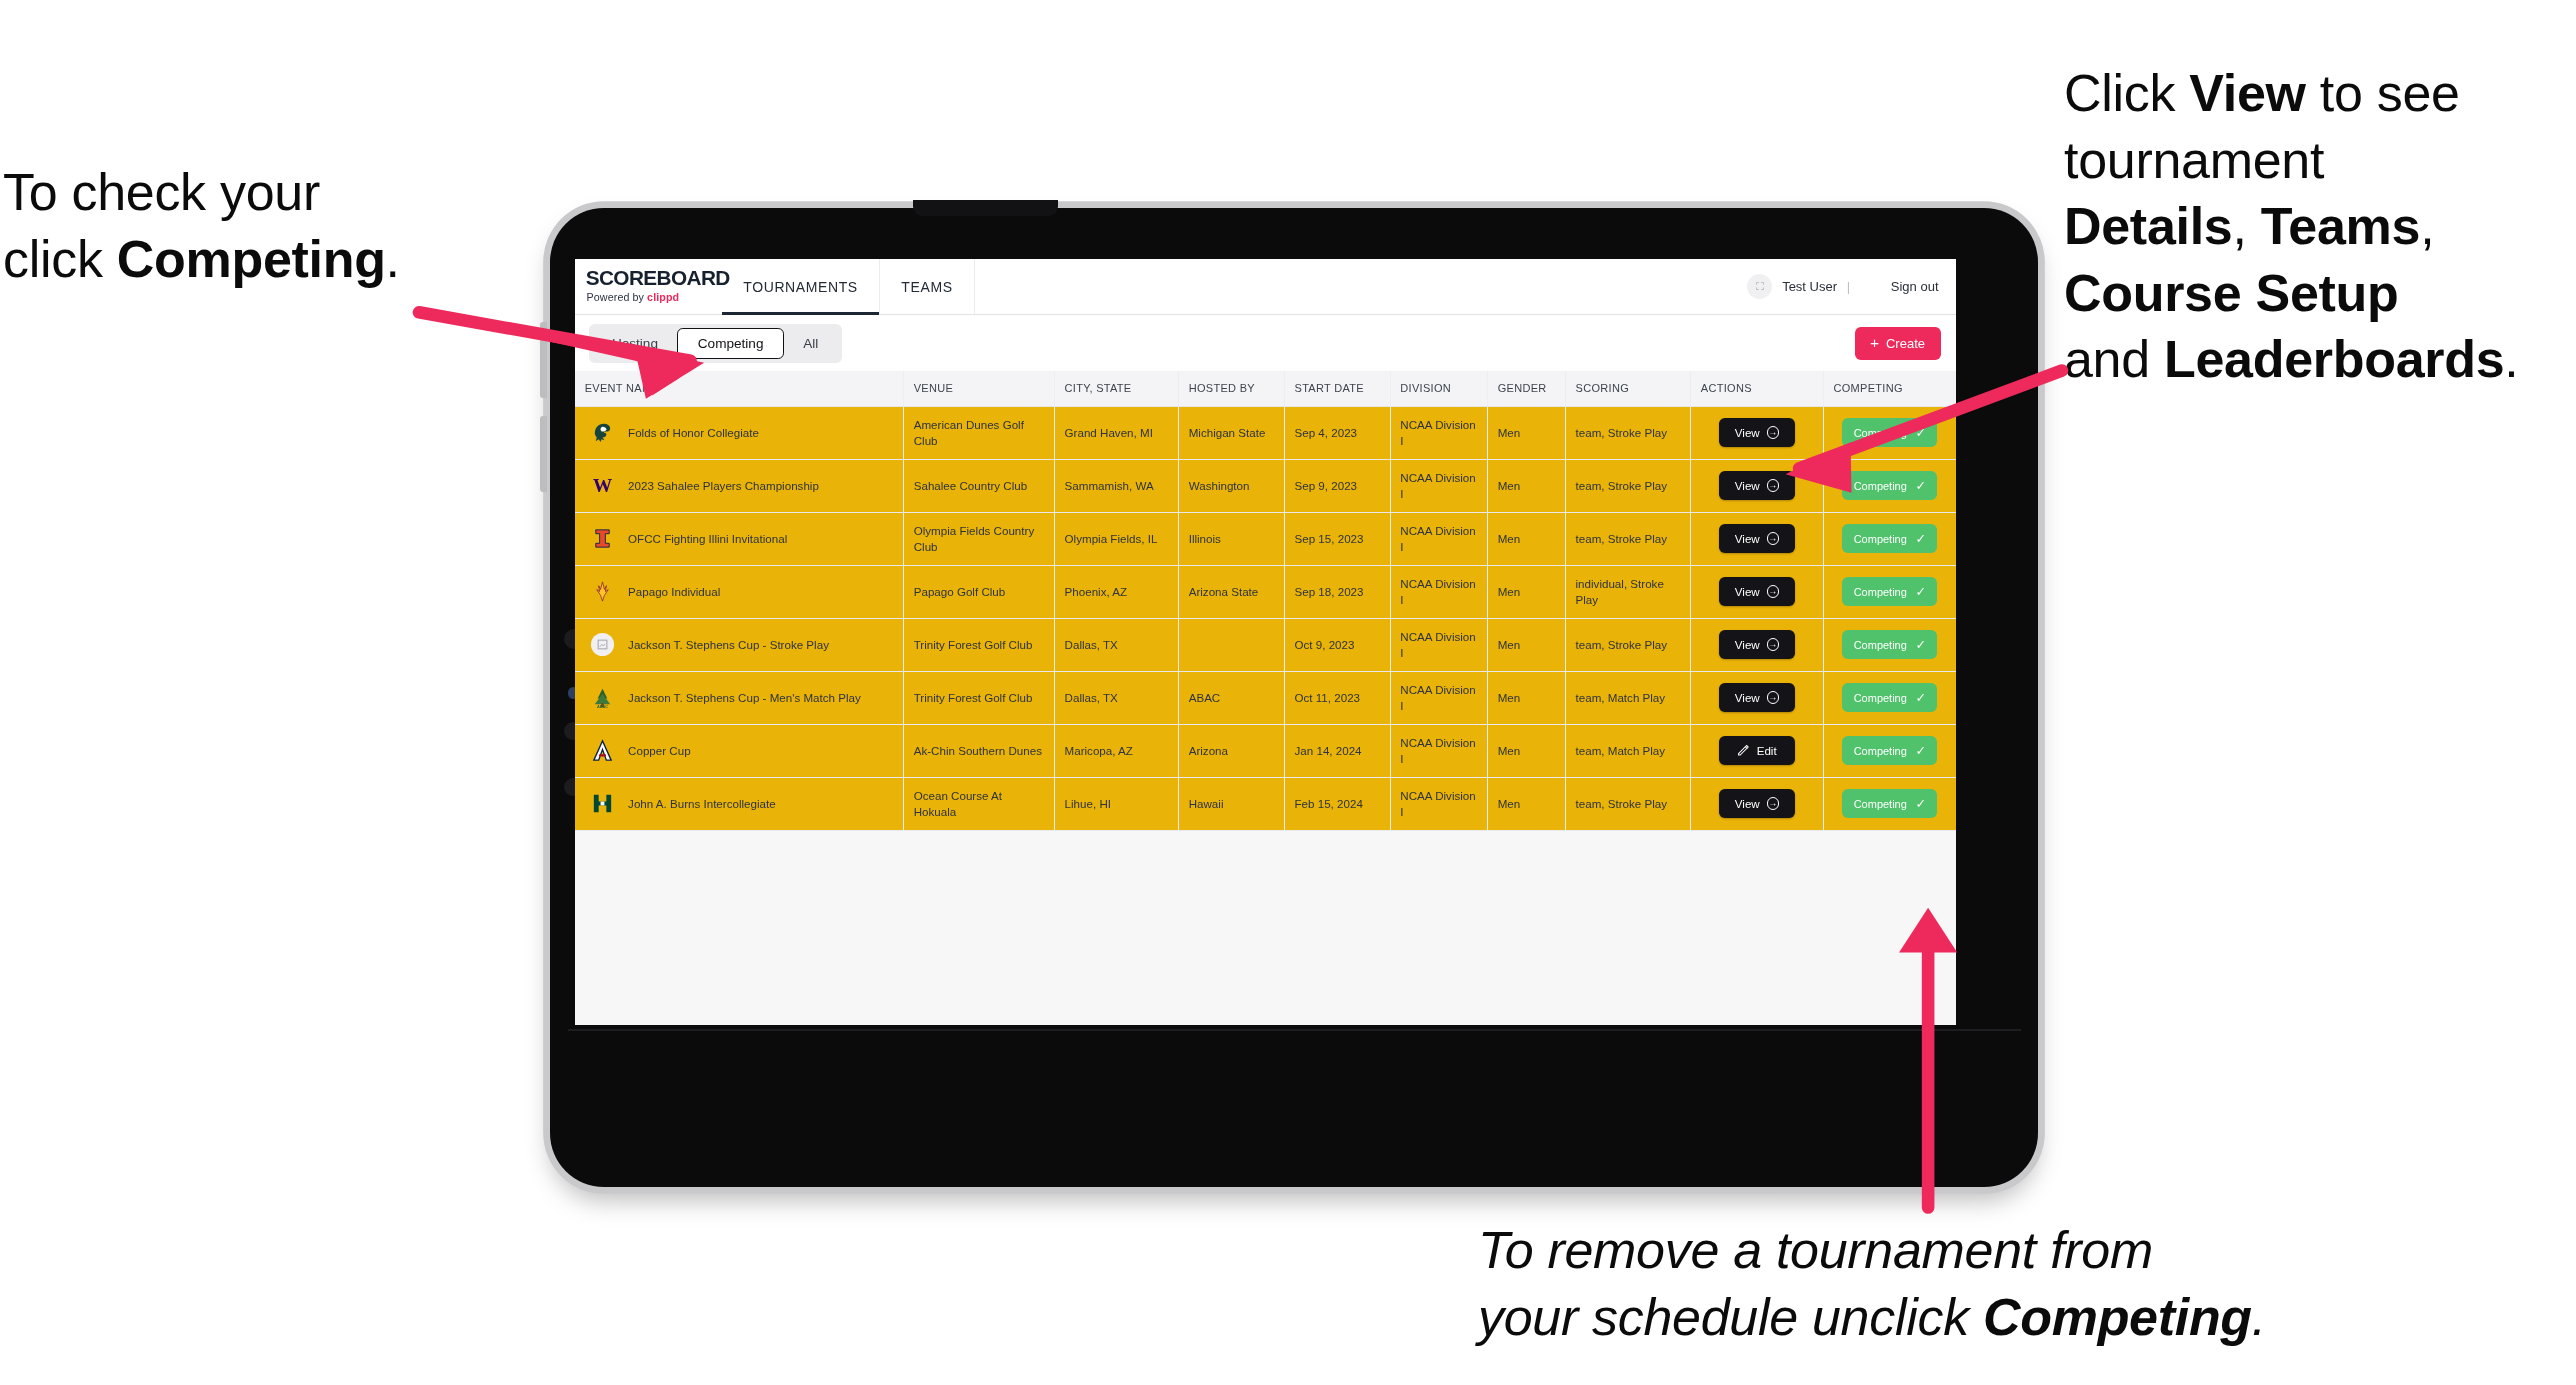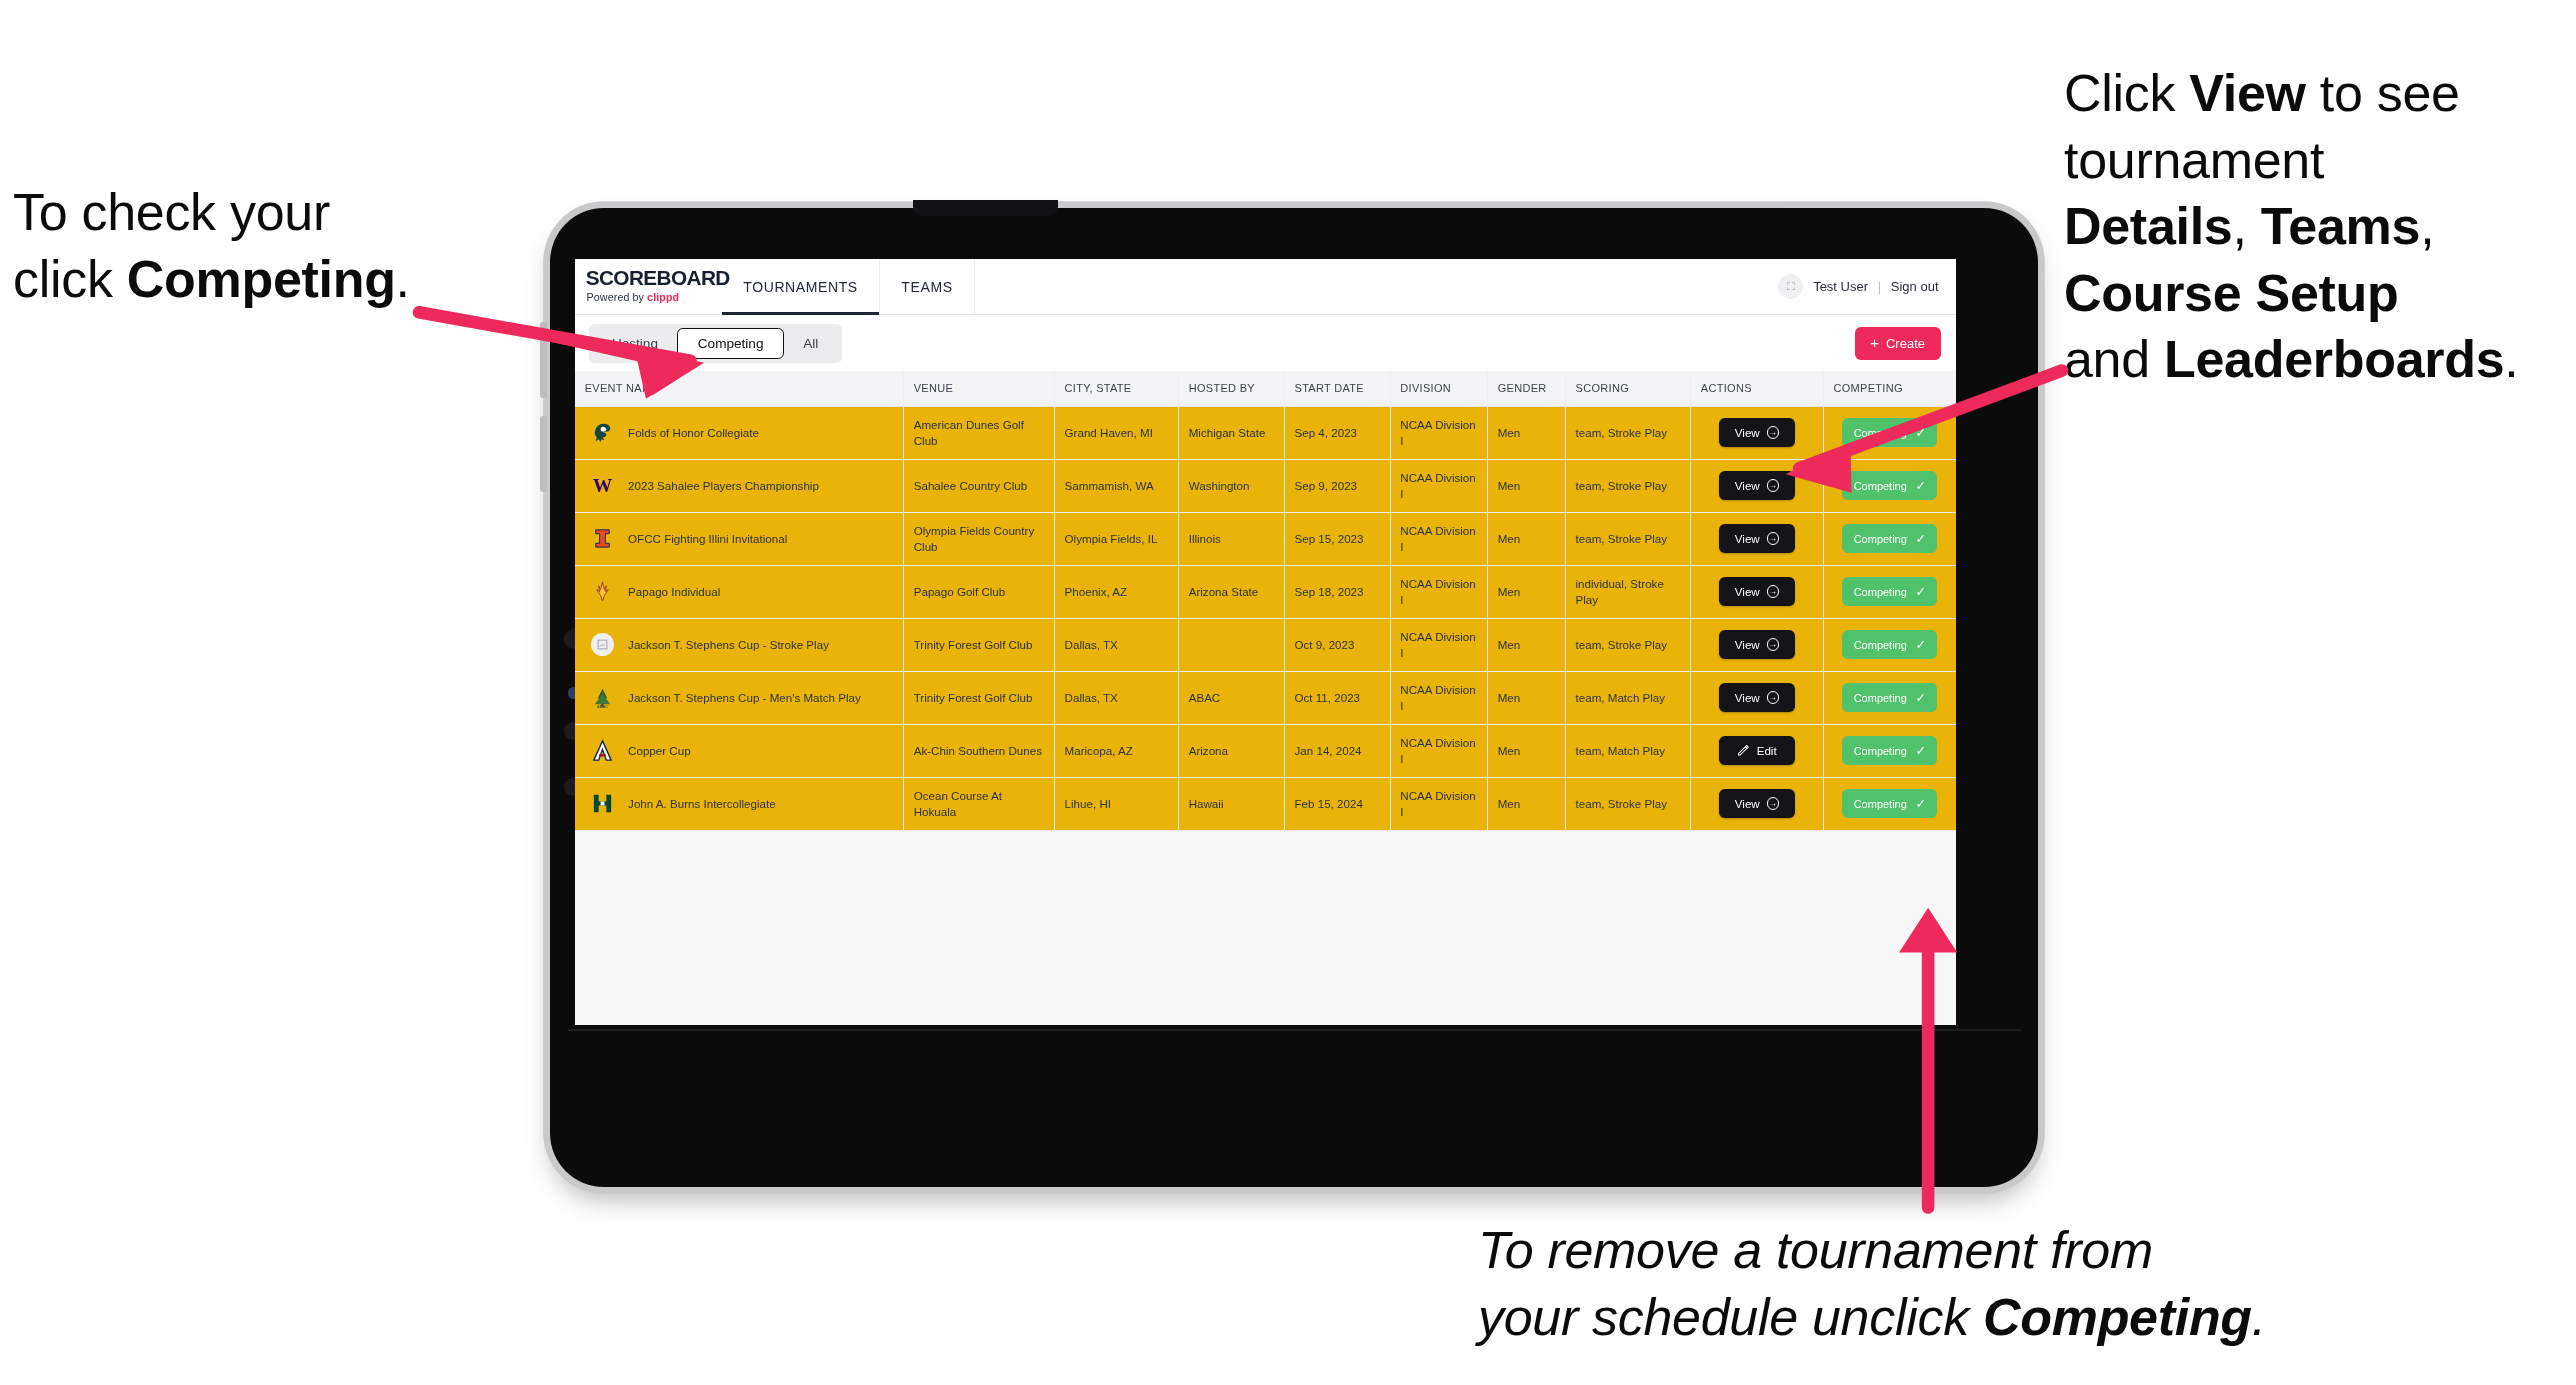--- a/index.html
+++ b/index.html
@@ -14,21 +14,21 @@
   
   .annot {
     position: absolute;
     color: #0b0b0b;
     font-family: "Liberation Sans", sans-serif;
     font-weight: 400;
     line-height: 1.28;
     letter-spacing: -0.3px;
   }
   .annot b { font-weight: 700; }
-  #annot-left   { left: 13px;   top: 159px;  width: 456px; font-size: 52px; margin-top: 20px; }
+  #annot-left   { left: 3px;   top: 159px;  width: 456px; font-size: 52px; }
   #annot-right  { left: 2064px; top: 60px;  width: 514px; font-size: 52px; }
   #annot-bottom { left: 1478px; top: 1217px; width: 1028px; font-size: 52px; font-style: italic; }
 
   
   #arrows { position: absolute; left: 0; top: 0; width: 2576px; height: 1386px; pointer-events: none; }
 
   
   #tablet {
     position: absolute;
     left: 550px; top: 208px;
@@ -87,21 +87,21 @@
   #userbox {
     margin-left: auto; display: flex; align-items: center; gap: 9.7px;
     padding-right: 17.5px; font-size: 13px; color: #2a2f39;
   }
   #avatar {
     width: 25px; height: 25px; border-radius: 50%; background: #f0f0f2;
     display: flex; align-items: center; justify-content: center;
     font-size: 10.7px; color: #9a9aa2;
   }
   #userbox .sep { color: #bfbfc6; }
-  #signout { cursor: pointer; }
+  #signout { cursor: pointer; margin-left: 31px; }
 
   
   #filterrow {
     height: 56px; background: #ffffff;
     display: flex; align-items: center;
     padding: 0 15.5px 0 13.6px;
     position: relative;
   }
   #segmented {
     display: flex; align-items: center;

